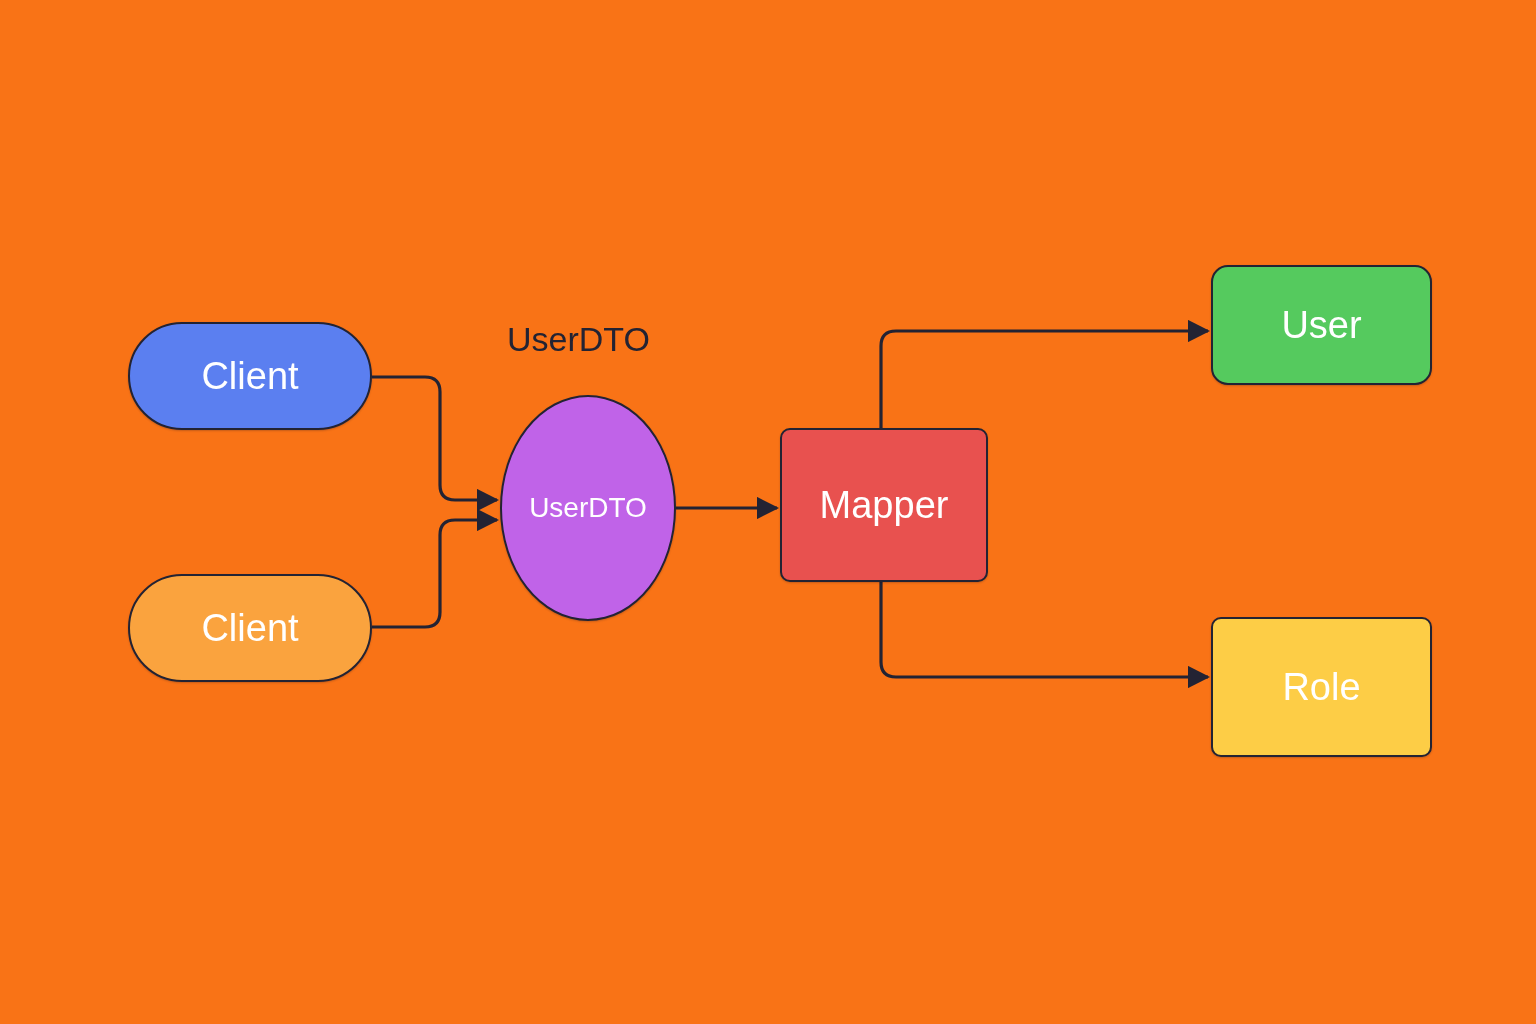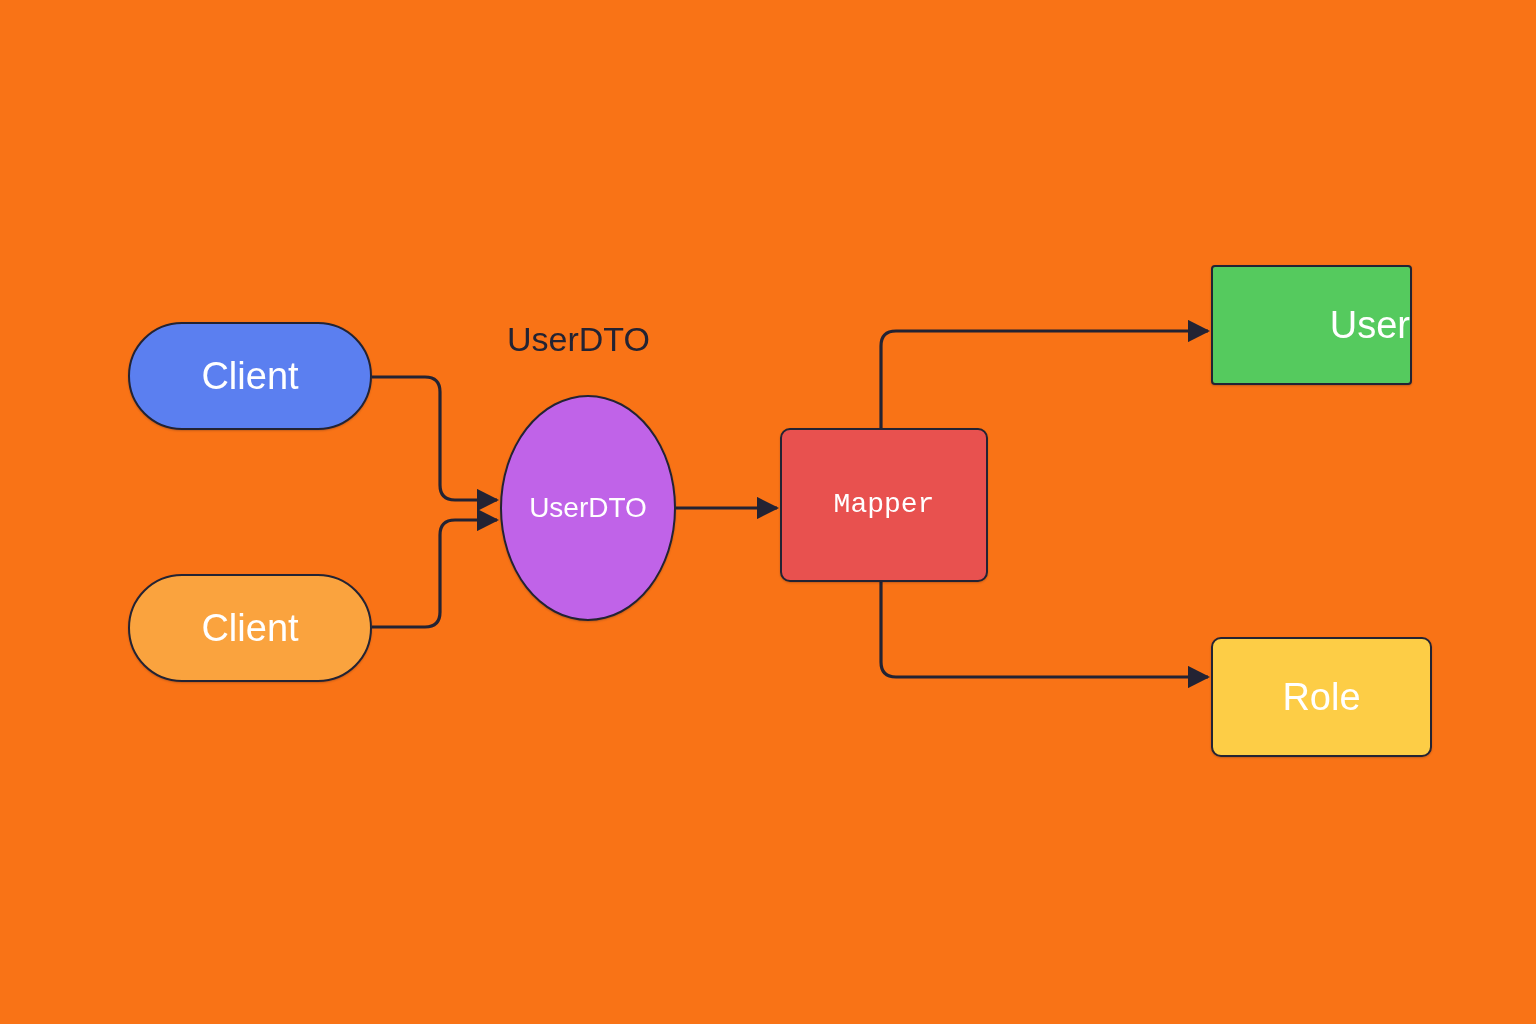--- a/index.html
+++ b/index.html
@@ -62,36 +62,33 @@
   #node-userdto {
     left: 500px;  top: 395px;  width: 176px; height: 226px;
     background: #c063e8;
     border-radius: 50%;
     font-size: 28px;
   }
   #node-mapper {
     left: 780px;  top: 428px;  width: 208px; height: 154px;
     background: #e8514f;
     border-radius: 10px;
-    font-size: 28px;
-    font-family: Liberation Mono, monospace;
+    font-size: 38px;
   }
   #node-user {
-    left: 1211px; top: 265px;  width: 201px; height: 120px;
+    left: 1211px; top: 265px;  width: 221px; height: 120px;
     background: #55ca5e;
-    border-radius: 4px;
+    border-radius: 17px;
     font-size: 38px;
-    justify-content: flex-end;
   }
   #node-role {
-    left: 1211px; top: 617px;  width: 221px; height: 120px;
+    left: 1211px; top: 617px;  width: 221px; height: 140px;
     background: #fdcd46;
     border-radius: 10px;
     font-size: 38px;
-    margin-top: 20px;
   }
 
   
   .caption {
     position: absolute;
     color: #232333;
     font-size: 34px;
     line-height: 1;
     white-space: nowrap;
     user-select: none;

